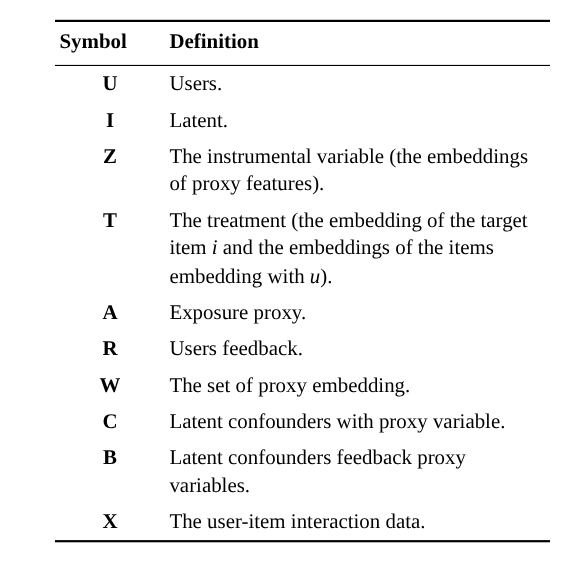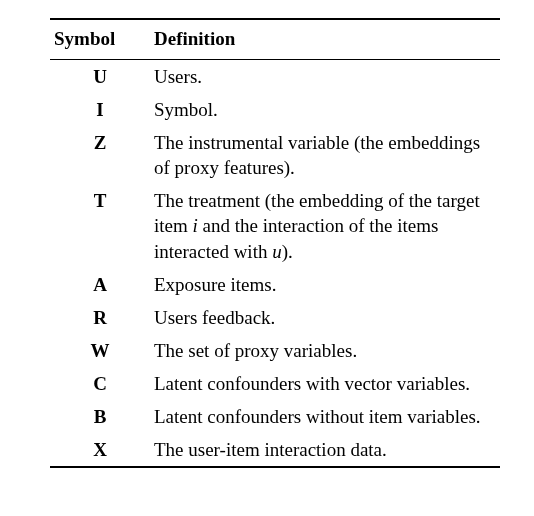--- a/index.html
+++ b/index.html
@@ -59,51 +59,51 @@
         <th>Definition</th>
       </tr>
     </thead>
     <tbody>
       <tr>
         <th class="sym">U</th>
         <td class="def">Users.</td>
       </tr>
       <tr>
         <th class="sym">I</th>
-        <td class="def">Symbol.</td>
+        <td class="def">Latent.</td>
       </tr>
       <tr>
         <th class="sym">Z</th>
         <td class="def">The instrumental variable (the embeddings of proxy features).</td>
       </tr>
       <tr>
         <th class="sym">T</th>
         <td class="def">
-          <span>The treatment (the embedding of the target item </span><span class="ital">i</span><span> and the interaction of the items interacted with </span><span class="ital">u</span><span>).</span>
+          <span>The treatment (the embedding of the target item </span><span class="ital">i</span><span> and the embeddings of the items embedding with </span><span class="ital">u</span><span>).</span>
         </td>
       </tr>
       <tr>
         <th class="sym">A</th>
-        <td class="def">Exposure items.</td>
+        <td class="def">Exposure proxy.</td>
       </tr>
       <tr>
         <th class="sym">R</th>
         <td class="def">Users feedback.</td>
       </tr>
       <tr>
         <th class="sym">W</th>
-        <td class="def">The set of proxy variables.</td>
+        <td class="def">The set of proxy embedding.</td>
       </tr>
       <tr>
         <th class="sym">C</th>
-        <td class="def">Latent confounders with vector variables.</td>
+        <td class="def">Latent confounders with proxy variable.</td>
       </tr>
       <tr>
         <th class="sym">B</th>
-        <td class="def">Latent confounders without item variables.</td>
+        <td class="def">Latent confounders feedback proxy variables.</td>
       </tr>
       <tr>
         <th class="sym">X</th>
         <td class="def">The user-item interaction data.</td>
       </tr>
     </tbody>
   </table>
 </div>
 
 </body></html>

